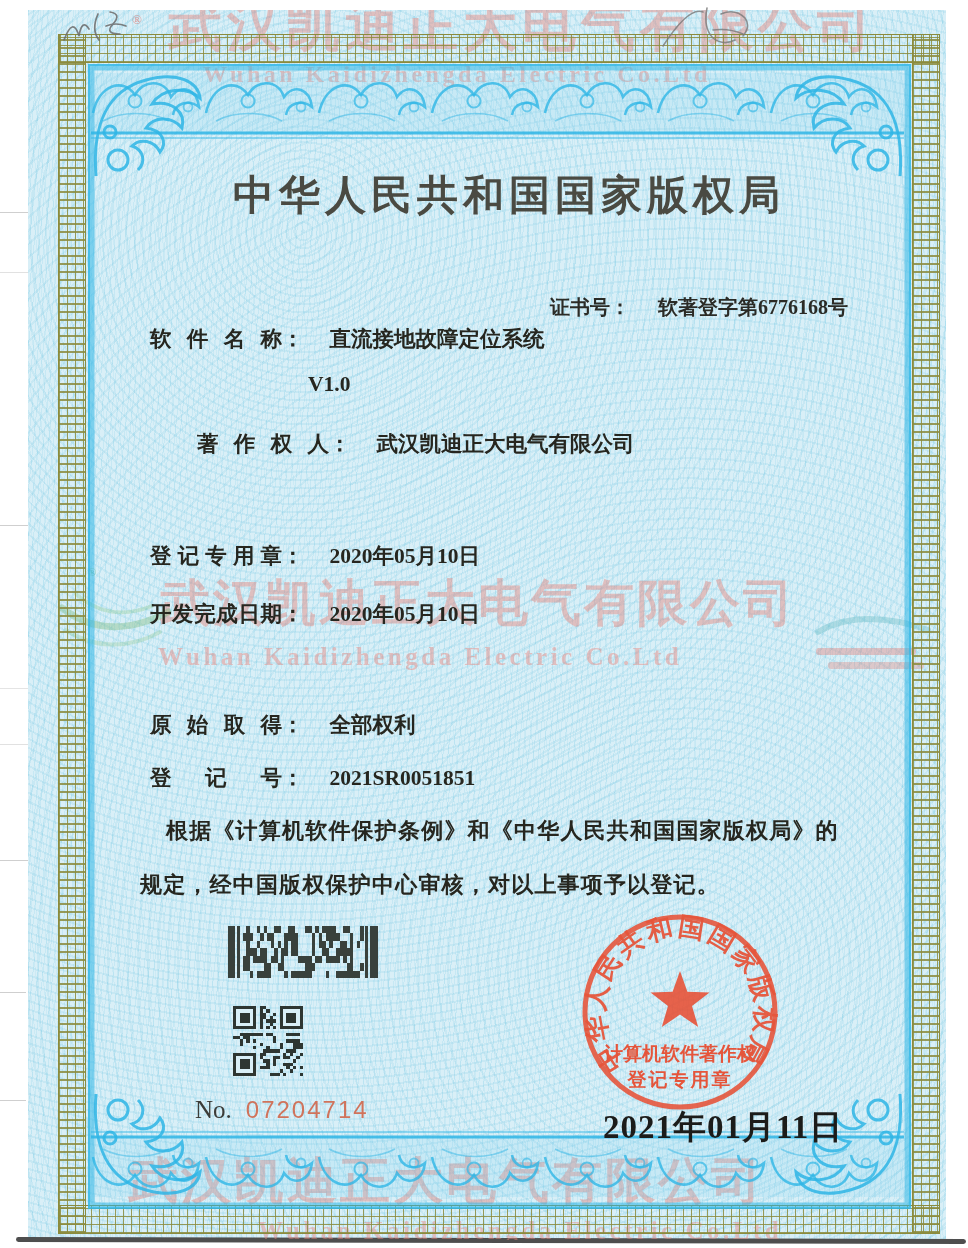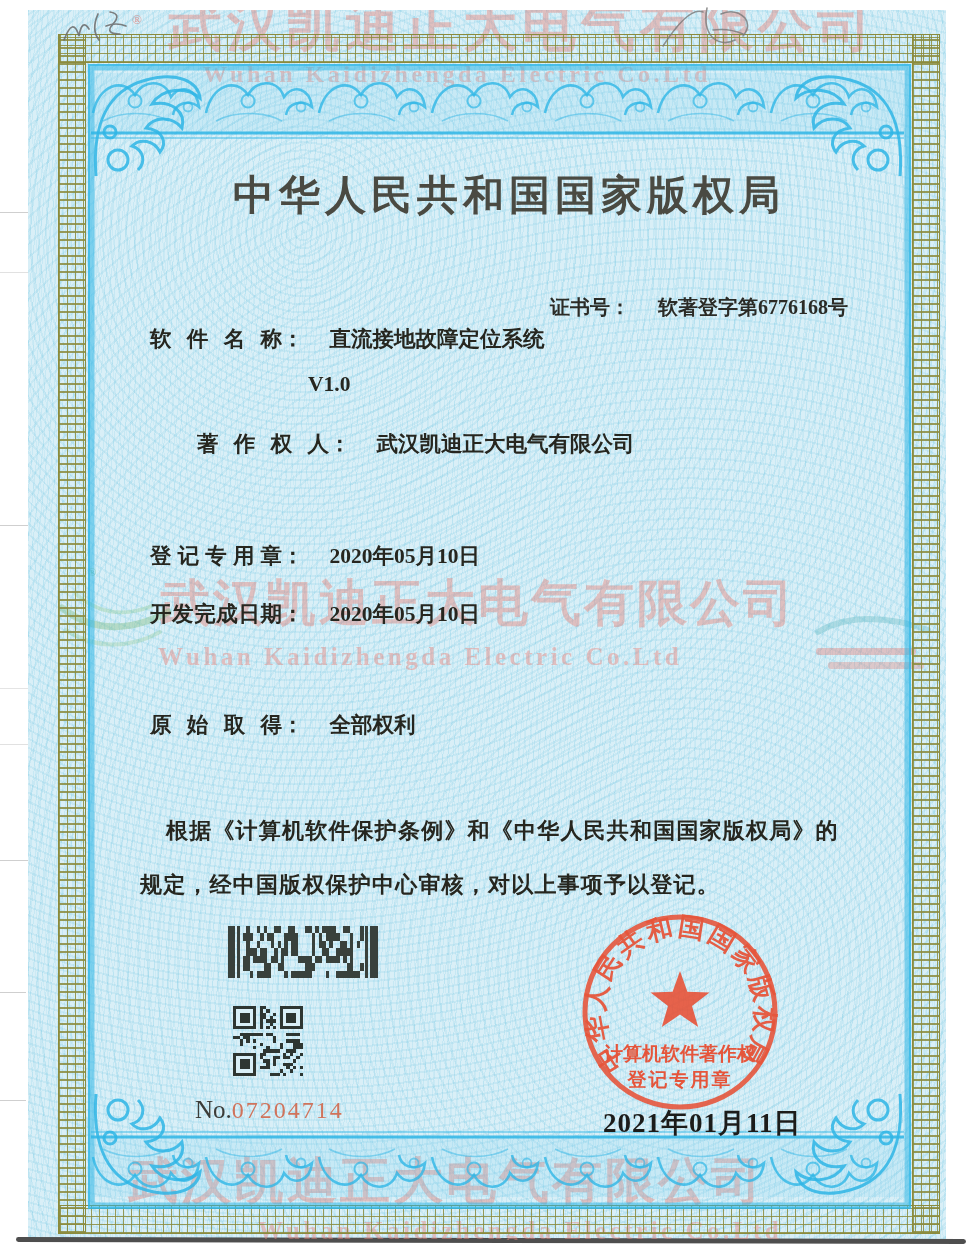--- a/index.html
+++ b/index.html
@@ -56,23 +56,23 @@
   .frow{position:absolute;left:122px;z-index:5;font-size:21.5px;font-weight:bold;color:#26261f;white-space:nowrap;}
   .frow .lbl{display:inline-block;width:132px;text-align:justify;text-align-last:justify;}
   .frow .colon{display:inline-block;}
   .frow .val{display:inline-block;margin-left:26px;}
   .val2{position:absolute;left:280px;z-index:5;font-size:21.5px;font-weight:bold;color:#26261f;}
 
   .stmt{position:absolute;left:112px;width:760px;z-index:5;font-size:22px;font-weight:bold;
      color:#26261f;letter-spacing:1.2px;white-space:nowrap;}
 
   .serial{position:absolute;left:167px;top:1086px;z-index:5;font-size:25px;color:#3c3c38;}
-  .serial .num{color:#d0735b;font-family:Liberation Serif, serif;
-     font-size:24px;letter-spacing:2px;}
-  .issue-date{position:absolute;left:575px;top:1095px;z-index:6;font-size:27px;font-weight:bold;
+  .serial .num{color:#d0735b;font-family:Liberation Sans, sans-serif;
+     font-size:24px;letter-spacing:2px;margin-left:14px;}
+  .issue-date{position:absolute;left:575px;top:1095px;z-index:6;font-size:33px;font-weight:bold;
      color:#1c1c1a;letter-spacing:1px;}
 
   .seal{position:absolute;left:537px;top:887px;z-index:5;opacity:.92;}
 
   .pencil{position:absolute;z-index:7;}
 </style>
 </head>
 <body>
 
 <div>
@@ -196,20 +196,23 @@
     <span class="lbl">著作权人</span><span class="colon">：</span><span class="val">武汉凯迪正大电气有限公司</span>
   </div>
   <div class="frow" style="top:531px;">
     <span class="lbl">登记专用章</span><span class="colon">：</span><span class="val">2020年05月10日</span>
   </div>
   <div class="frow" style="top:589px;">
     <span class="lbl">开发完成日期</span><span class="colon">：</span><span class="val">2020年05月10日</span>
   </div>
   <div class="frow" style="top:700px;">
     <span class="lbl">原始取得</span><span class="colon">：</span><span class="val">全部权利</span>
+  </div>
+  <div class="frow" style="top:753px;">
+    <span class="lbl">登记号</span><span class="colon">：</span><span class="val">2021SR0051851</span>
   </div>
 
   <div class="stmt" style="top:806px;text-indent:26px;">根据《计算机软件保护条例》和《中华人民共和国国家版权局》的</div>
   <div class="stmt" style="top:860px;">规定，经中国版权保护中心审核，对以上事项予以登记。</div>
 
   <svg class="abs" style="left:200px;top:916px;z-index:5;" width="150" height="52" viewBox="0 0 150 52" shape-rendering="crispEdges" id="barcode2d">
       <rect x="0" y="0" width="7" height="52" fill="#39413c"></rect>
       <rect x="9" y="0" width="3" height="52" fill="#39413c"></rect>
       <rect x="137" y="0" width="3" height="52" fill="#39413c"></rect>
       <rect x="142" y="0" width="8" height="52" fill="#39413c"></rect>

